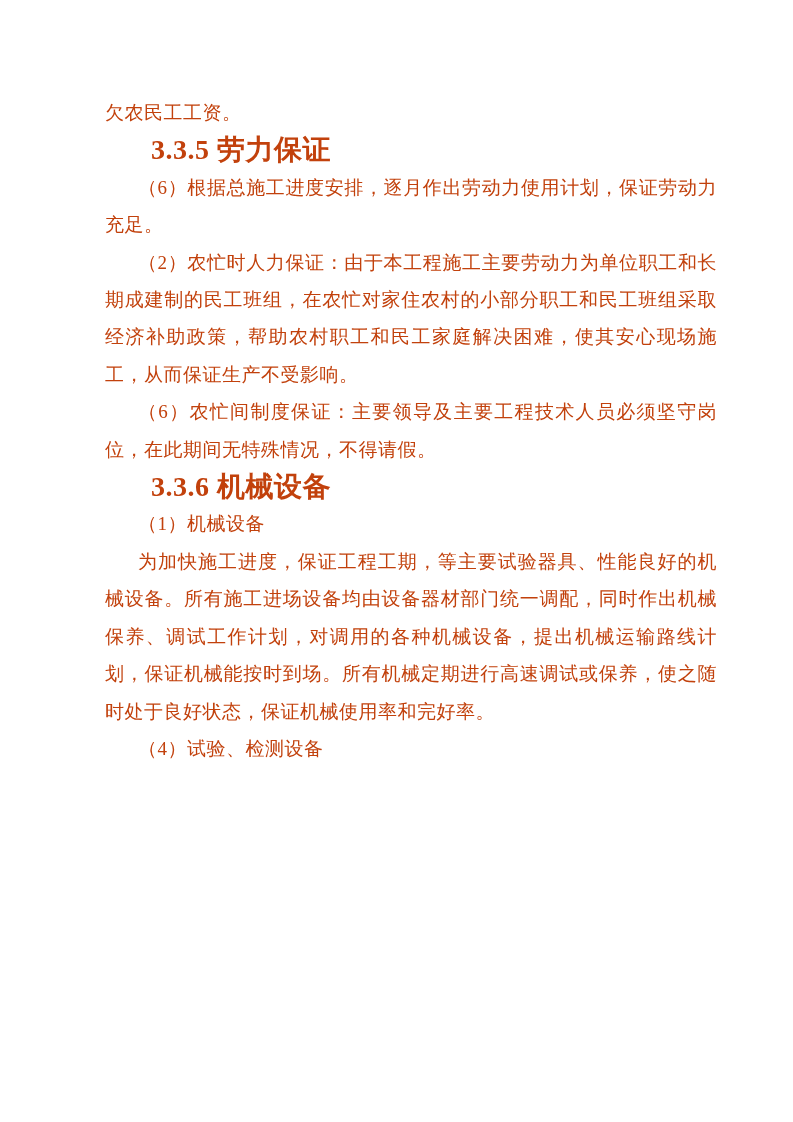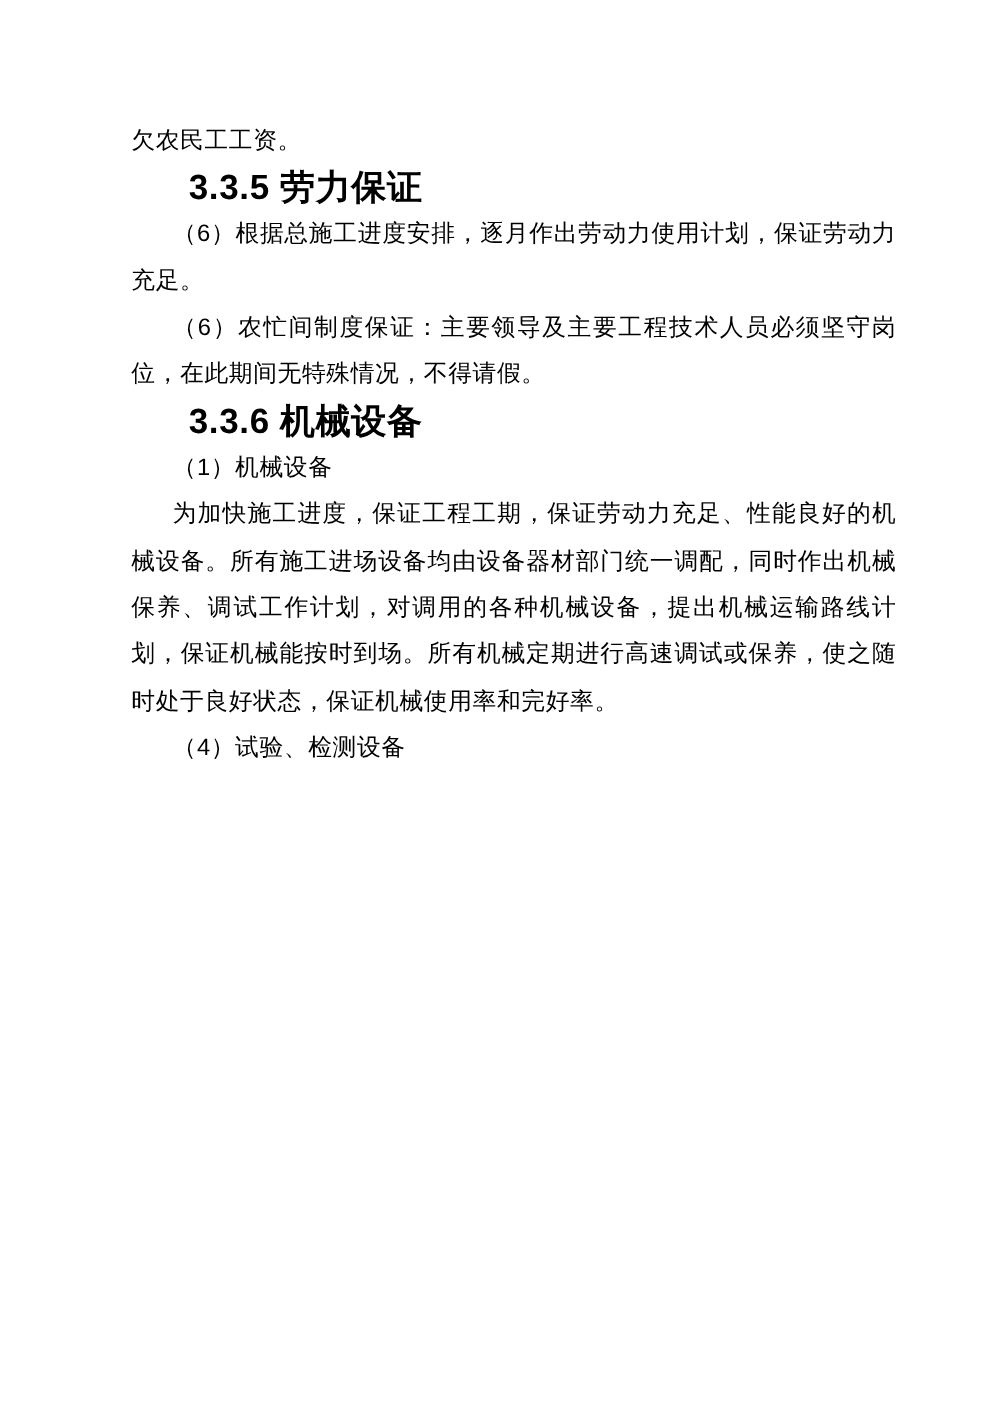--- a/index.html
+++ b/index.html
@@ -8,22 +8,22 @@
     background: #ffffff;
   }
   .page {
     position: relative;
     width: 793px;
     height: 1122px;
     background: #ffffff;
     box-sizing: border-box;
     padding: 94px 76px 0 105px;
     overflow: hidden;
-    font-family: Liberation Sans, sans-serif;
-    color: #000000;
+    font-family: Liberation Serif, serif;
+    color: #c2410c;
   }
   .textcol {
     width: 100%;
   }
   p.body {
     margin: 0;
     font-size: 19px;
     line-height: 37.4px;
     text-align: justify;
     text-justify: inter-character;
@@ -51,26 +51,27 @@
 <div class="page">
   <div class="textcol">
 
     <p class="body cont">欠农民工工资。</p>
 
 
     <h3 class="heading">3.3.5 劳力保证</h3>
 
     <p class="body">（6）根据总施工进度安排，逐月作出劳动力使用计划，保证劳动力充足。</p>
 
+    <p class="body">（2）农忙时人力保证：由于本工程施工主要劳动力为单位职工和长期成建制的民工班组，在农忙对家住农村的小部分职工和民工班组采取经济补助政策，帮助农村职工和民工家庭解决困难，使其安心现场施工，从而保证生产不受影响。</p>
 
     <p class="body">（6）农忙间制度保证：主要领导及主要工程技术人员必须坚守岗位，在此期间无特殊情况，不得请假。</p>
 
     <h3 class="heading">3.3.6 机械设备</h3>
 
     <p class="body">（1）机械设备</p>
 
-    <p class="body">为加快施工进度，保证工程工期，保证劳动力充足、性能良好的机械设备。所有施工进场设备均由设备器材部门统一调配，同时作出机械保养、调试工作计划，对调用的各种机械设备，提出机械运输路线计划，保证机械能按时到场。所有机械定期进行高速调试或保养，使之随时处于良好状态，保证机械使用率和完好率。</p>
+    <p class="body">为加快施工进度，保证工程工期，等主要试验器具、性能良好的机械设备。所有施工进场设备均由设备器材部门统一调配，同时作出机械保养、调试工作计划，对调用的各种机械设备，提出机械运输路线计划，保证机械能按时到场。所有机械定期进行高速调试或保养，使之随时处于良好状态，保证机械使用率和完好率。</p>
 
     <p class="body">（4）试验、检测设备</p>
 
 
   </div>
 </div>
 
 </body></html>

